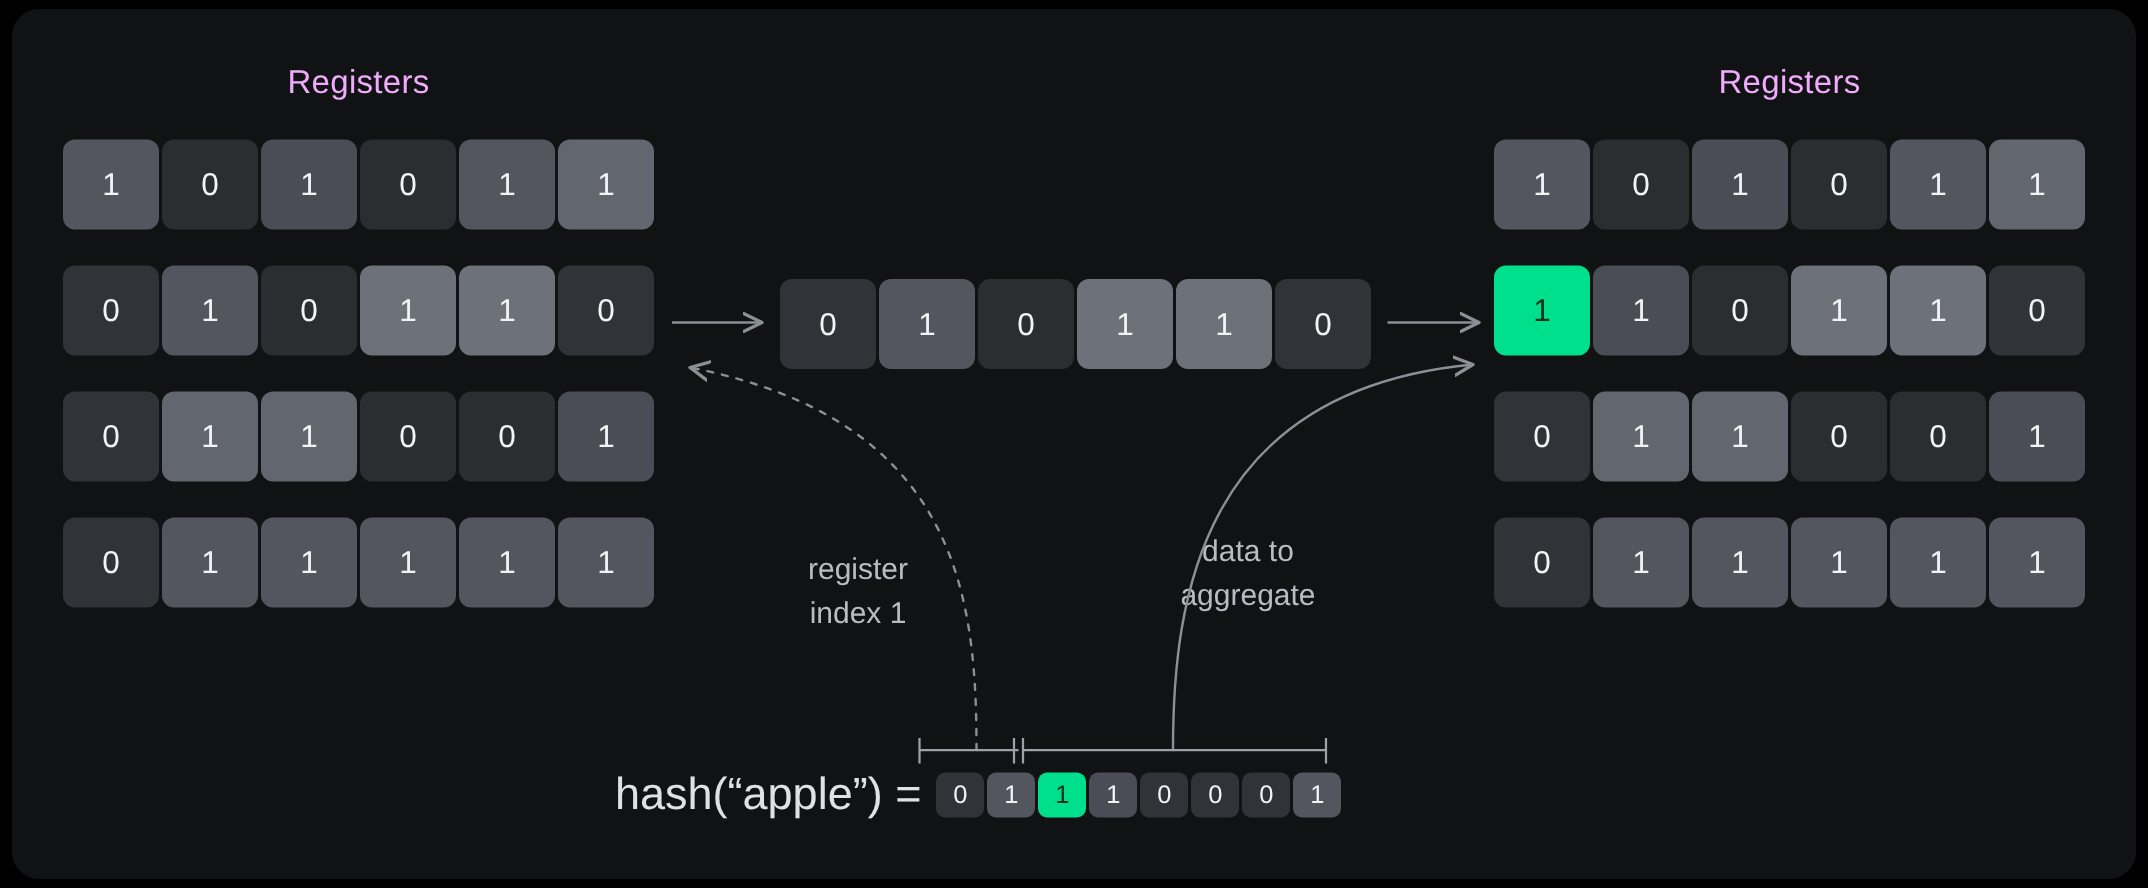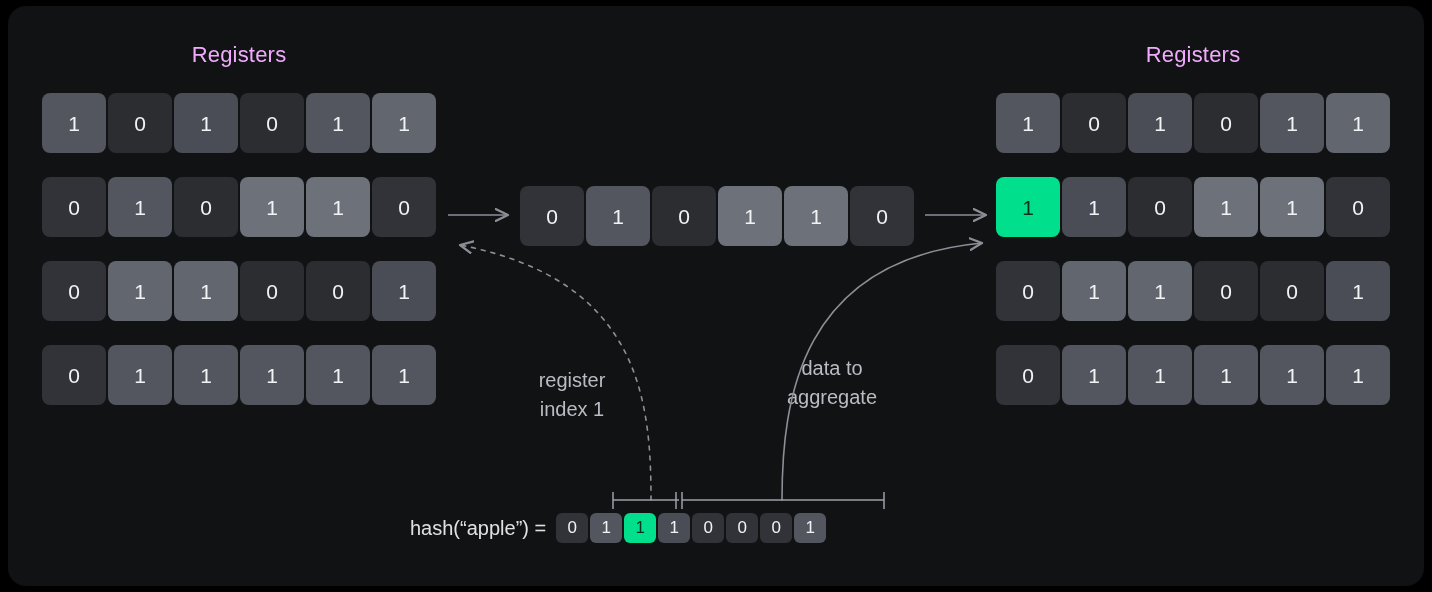--- a/index.html
+++ b/index.html
@@ -106,21 +106,21 @@
   #hash-wrap {
     position: absolute;
     left: 410px;
     top: 513px;
     display: flex;
     align-items: center;
     gap: 10px;
   }
   #hash-label {
     color: #dfe1e5;
-    font-size: 20px;
+    font-size: 30px;
     white-space: nowrap;
   }
   #hash-bits {
     display: flex;
     gap: 2px;
   }
   .bit {
     width: 32px;
     height: 30px;
     border-radius: 6px;

